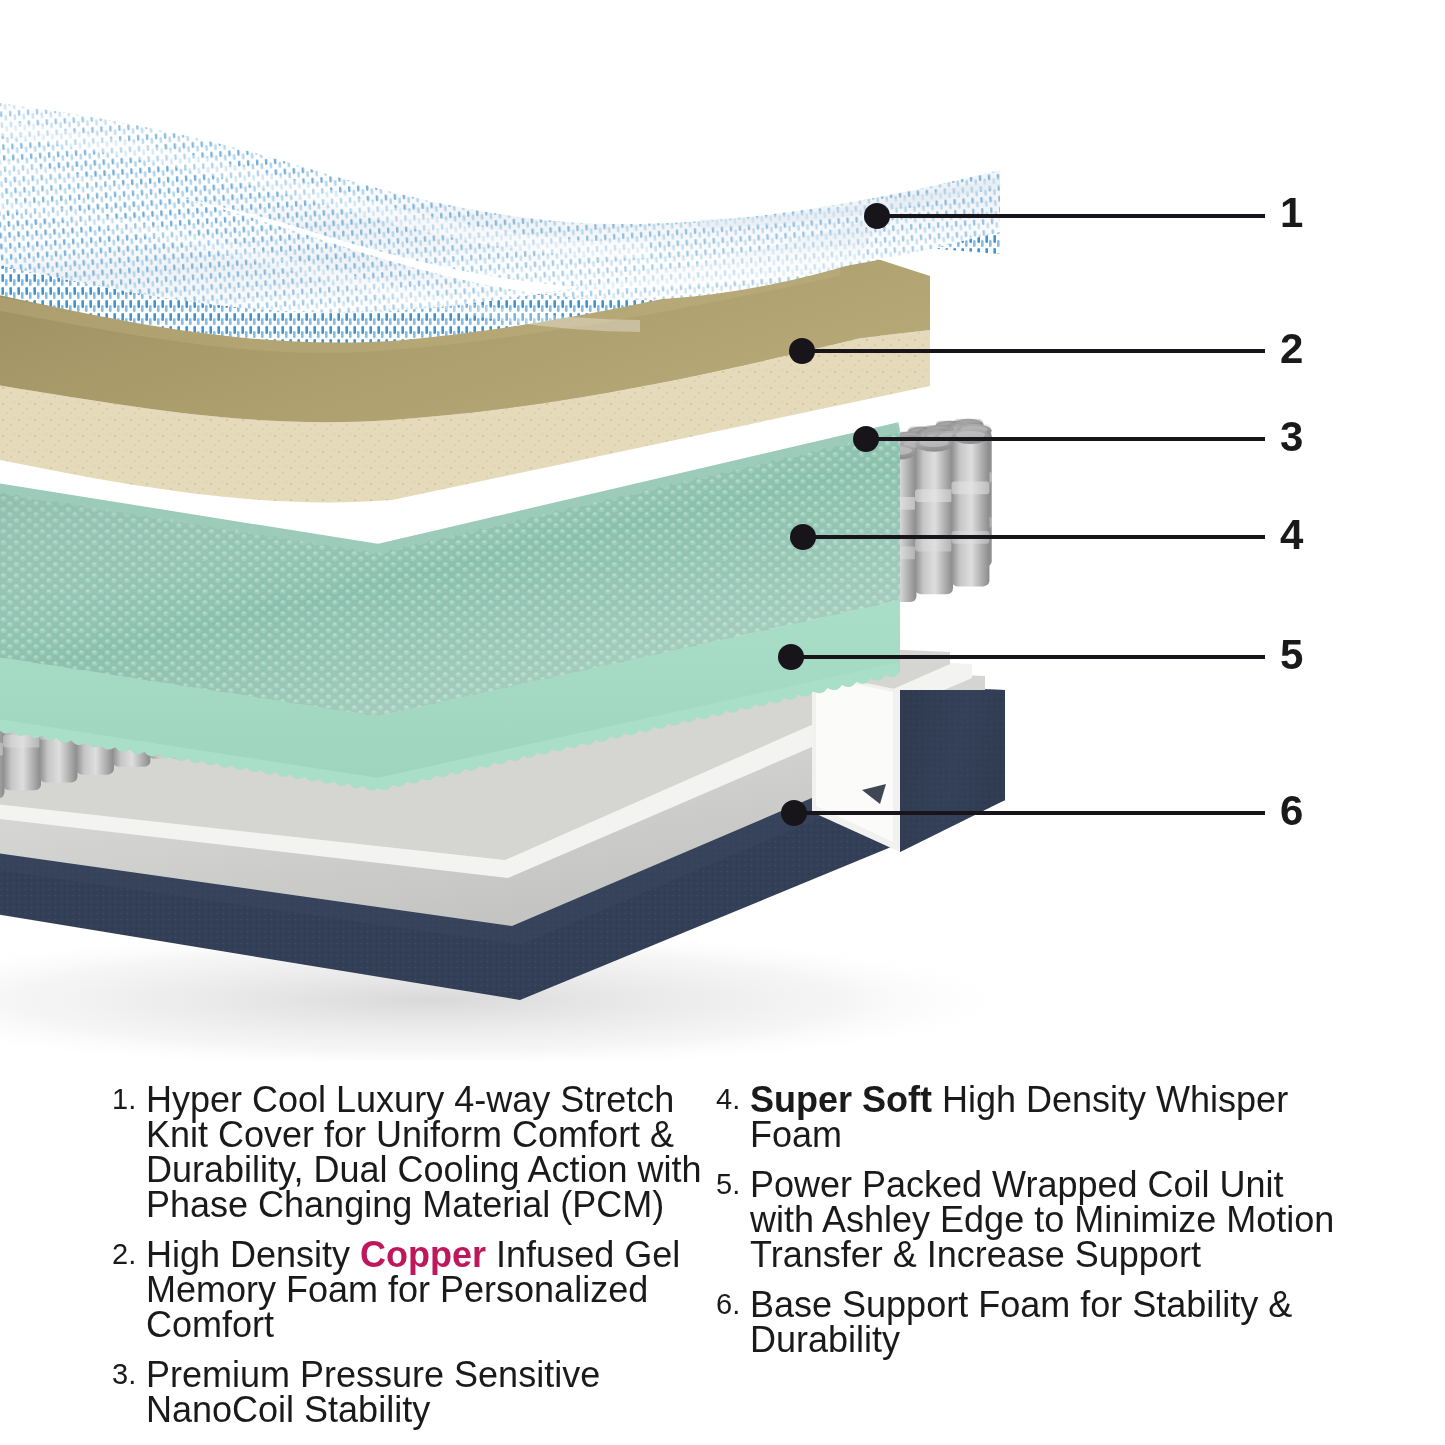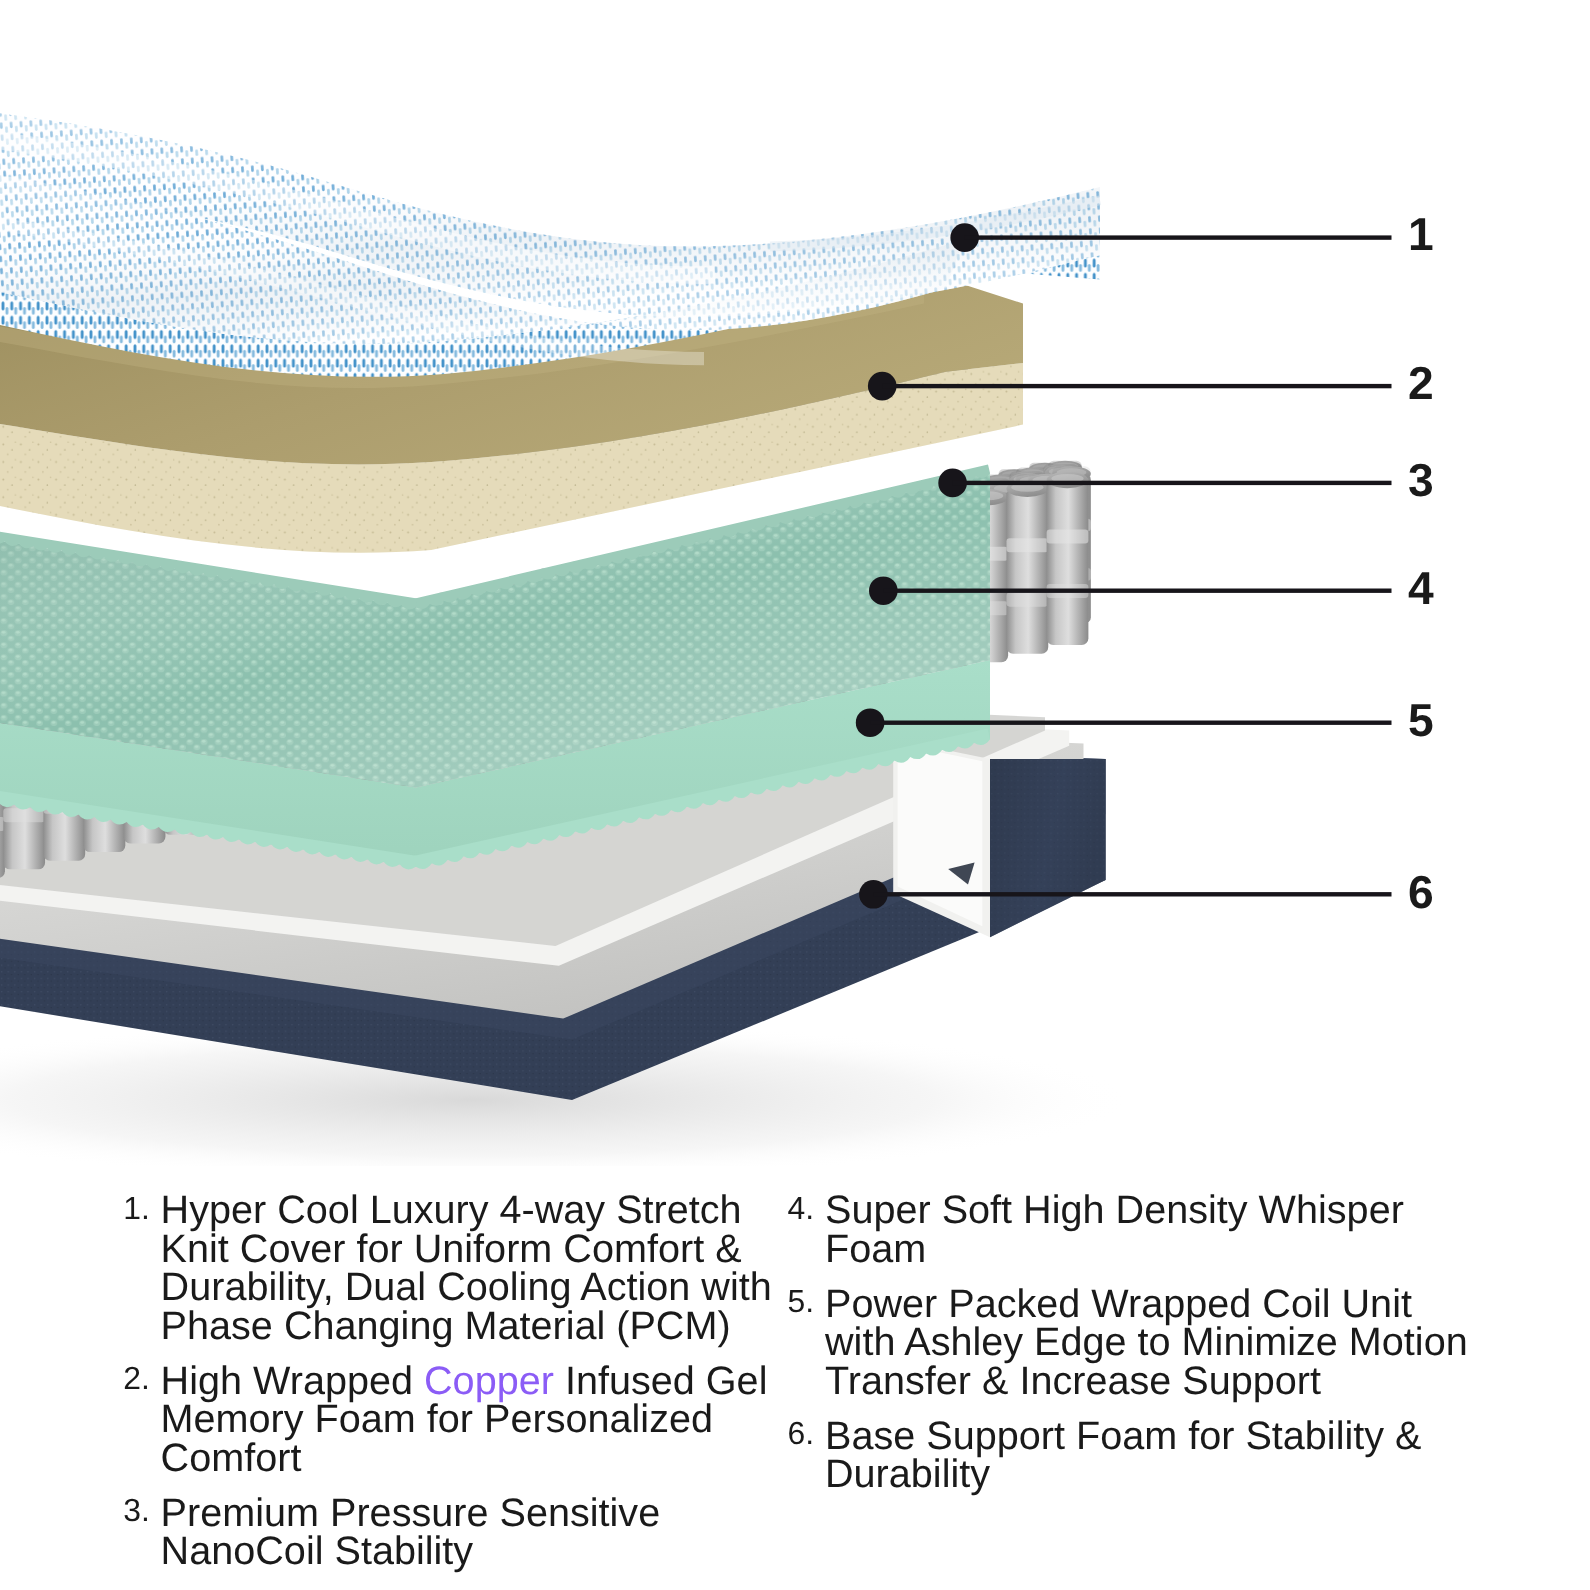--- a/index.html
+++ b/index.html
@@ -23,22 +23,22 @@
   
   #legend{position:absolute;left:0;top:1082px;width:1445px;height:340px;}
   .lg-col{position:absolute;top:0;}
   #lg-left{left:112px;width:590px;}
   #lg-right{left:716px;width:620px;}
   .lg-item{display:flex;align-items:flex-start;margin-bottom:15px;}
   .lg-num{flex:0 0 auto;width:34px;font-size:29px;line-height:35px;
           color:#1a1a1a;font-weight:400;}
   .lg-txt{flex:1 1 auto;font-size:36px;line-height:35px;color:#1a1a1a;
           font-weight:400;}
-  .lg-txt b{font-weight:400;}
-  .copper{color:#8b5cf6;font-weight:400;}
+  .lg-txt b{font-weight:700;}
+  .copper{color:#be185d;font-weight:700;}
 </style>
 </head>
 <body>
 
 <div id="stage">
 
   <div id="illus">
     <svg width="1445" height="1060" viewBox="0 0 1445 1060" xmlns="http://www.w3.org/2000/svg">
       <defs>
 
@@ -1549,21 +1549,21 @@
   </div>
 
   <div id="legend">
     <div class="lg-col" id="lg-left">
         <div class="lg-item">
           <div class="lg-num">1.</div>
           <div class="lg-txt"><span>Hyper Cool Luxury 4-way Stretch Knit Cover for Uniform Comfort &amp; Durability, Dual Cooling Action with Phase Changing Material (PCM)</span></div>
         </div>
         <div class="lg-item">
           <div class="lg-num">2.</div>
-          <div class="lg-txt"><span>High Wrapped </span><span class="copper">Copper</span><span> Infused Gel Memory Foam for Personalized Comfort</span></div>
+          <div class="lg-txt"><span>High Density </span><span class="copper">Copper</span><span> Infused Gel Memory Foam for Personalized Comfort</span></div>
         </div>
         <div class="lg-item">
           <div class="lg-num">3.</div>
           <div class="lg-txt"><span>Premium Pressure Sensitive NanoCoil Stability</span></div>
         </div>
       </div>
     <div class="lg-col" id="lg-right">
         <div class="lg-item">
           <div class="lg-num">4.</div>
           <div class="lg-txt"><b>Super Soft</b><span> High Density Whisper Foam</span></div>

